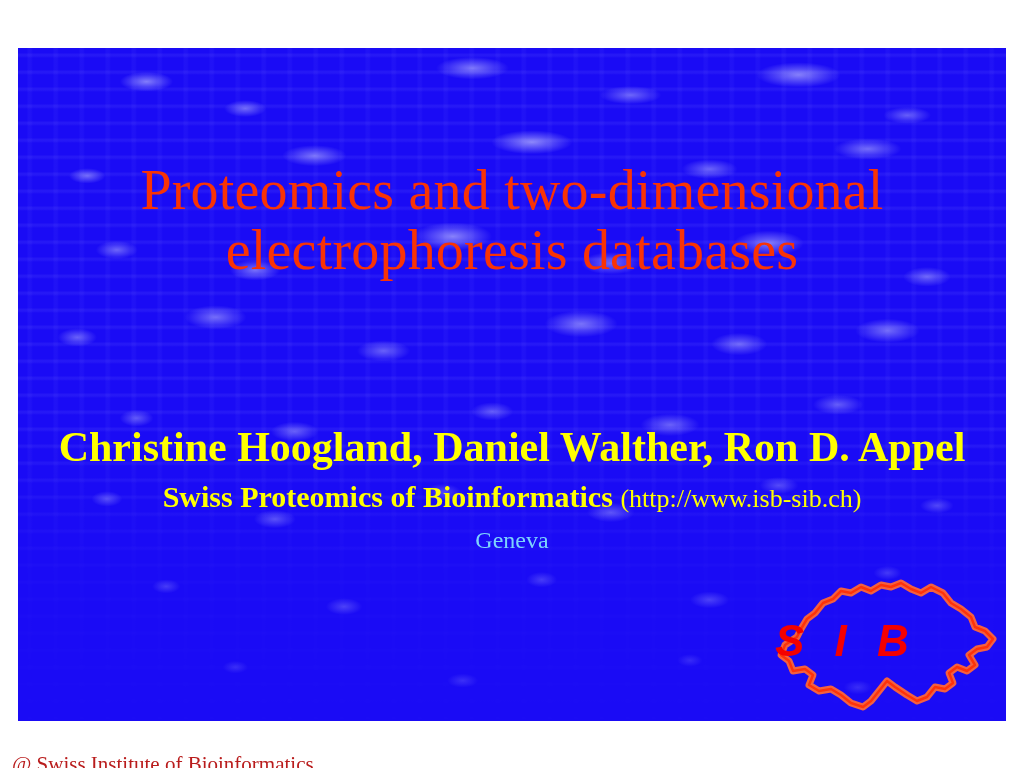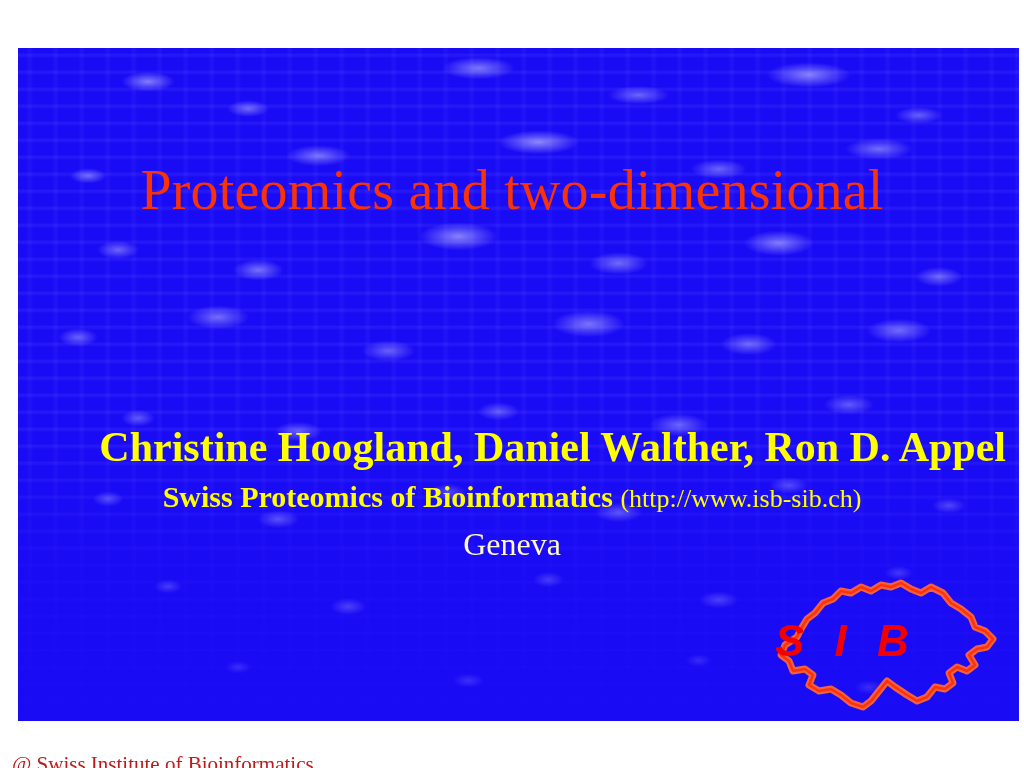--- a/index.html
+++ b/index.html
@@ -17,21 +17,20 @@
 
   
   #slide {
     position: absolute;
     left: 18px;
     top: 48px;
     width: 988px;
     height: 673px;
     background: #1a0bf5;
     overflow: hidden;
-    padding-left: 13px;
   }
 
   
   .gel-layer {
     position: absolute;
     inset: 0;
     pointer-events: none;
   }
 
   #gel-streaks {
@@ -137,34 +136,33 @@
     top: 378px;
     width: 988px;
     text-align: center;
   }
   #authors-line {
     color: #ffff00;
     font-size: 42px;
     font-weight: bold;
     white-space: nowrap;
     line-height: 1.0;
-    text-align: right;
   }
   #affiliation-line {
     color: #ffff00;
     font-size: 30px;
     margin-top: 14px;
     line-height: 1.0;
     white-space: nowrap;
   }
   #affiliation-line .aff-name { font-weight: bold; }
   #affiliation-line .aff-url  { font-weight: normal; font-size: 26px; }
   #city-line {
-    color: #fef9c3;
-    font-size: 32px;
+    color: #7dd3fc;
+    font-size: 24px;
     font-weight: normal;
     margin-top: 16px;
     line-height: 1.0;
   }
 
   
   #sib-logo {
     position: absolute;
     left: 757px;
     top: 527px;
@@ -201,20 +199,21 @@
 </head>
 <body>
 
 <div id="slide">
 
   <div id="gel-streaks" class="gel-layer"></div>
   <div id="gel-blobs" class="gel-layer"></div>
 
   <div id="title-block">
     <div class="title-line">Proteomics and two-dimensional</div>
+    <div class="title-line">electrophoresis databases</div>
   </div>
 
   <div id="authors-block">
     <div id="authors-line">Christine Hoogland, Daniel Walther, Ron D. Appel</div>
     <div id="affiliation-line">
       <span class="aff-name">Swiss Proteomics of Bioinformatics</span>
       <span class="aff-url">(http://www.isb-sib.ch)</span>
     </div>
     <div id="city-line">Geneva</div>
   </div>

